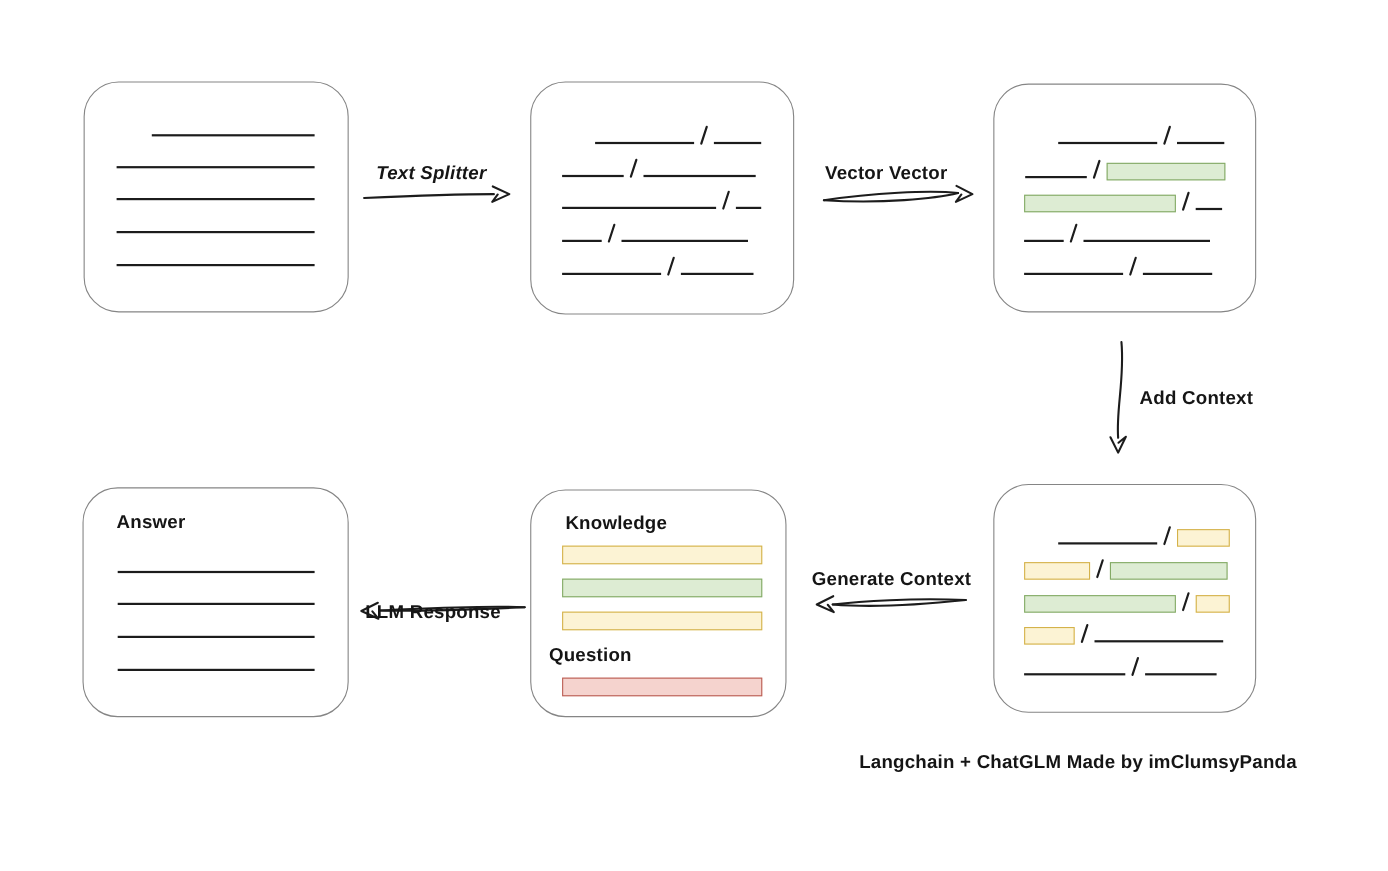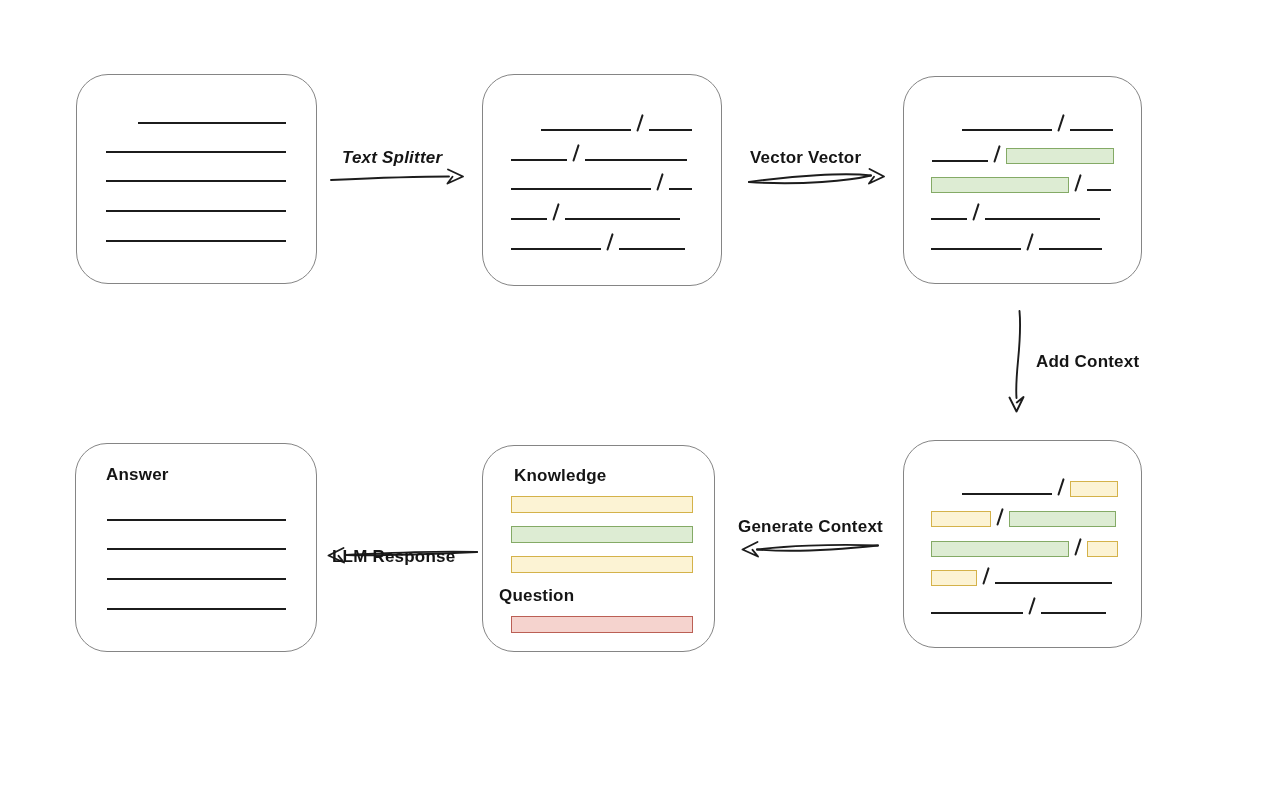--- a/index.html
+++ b/index.html
@@ -173,13 +173,14 @@
       <div class="hline" style="left: 31px; top: 134px; width: 179px;"></div>
       <div class="hline" style="left: 31px; top: 164px; width: 179px;"></div>
     </div>
 
   <div class="label" style="left:342px;top:148px;font-style:italic;">Text Splitter</div>
   <div class="label" style="left:750px;top:148px;">Vector Vector</div>
   <div class="label" style="left:1036px;top:352px;">Add Context</div>
   <div class="label" style="left:738px;top:517px;">Generate Context</div>
   <div class="label" style="left:332px;top:547px;">LLM Response</div>
 
+  <div class="caption" style="left:740px;top:683px;width:480px;text-align:center;">Langchain + ChatGLM Made by imClumsyPanda</div>
 </div>
 
 </body></html>

